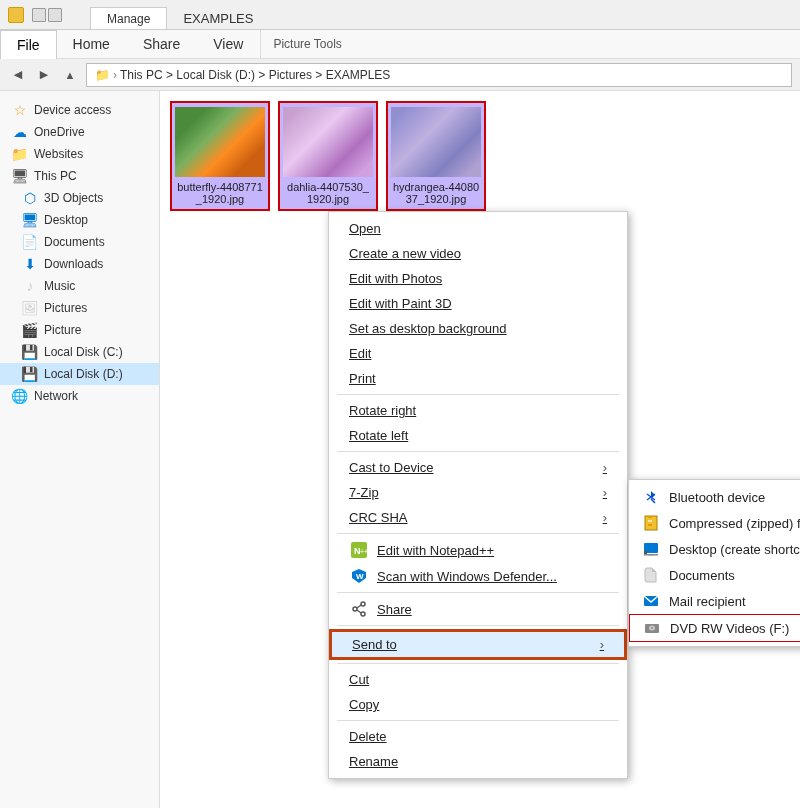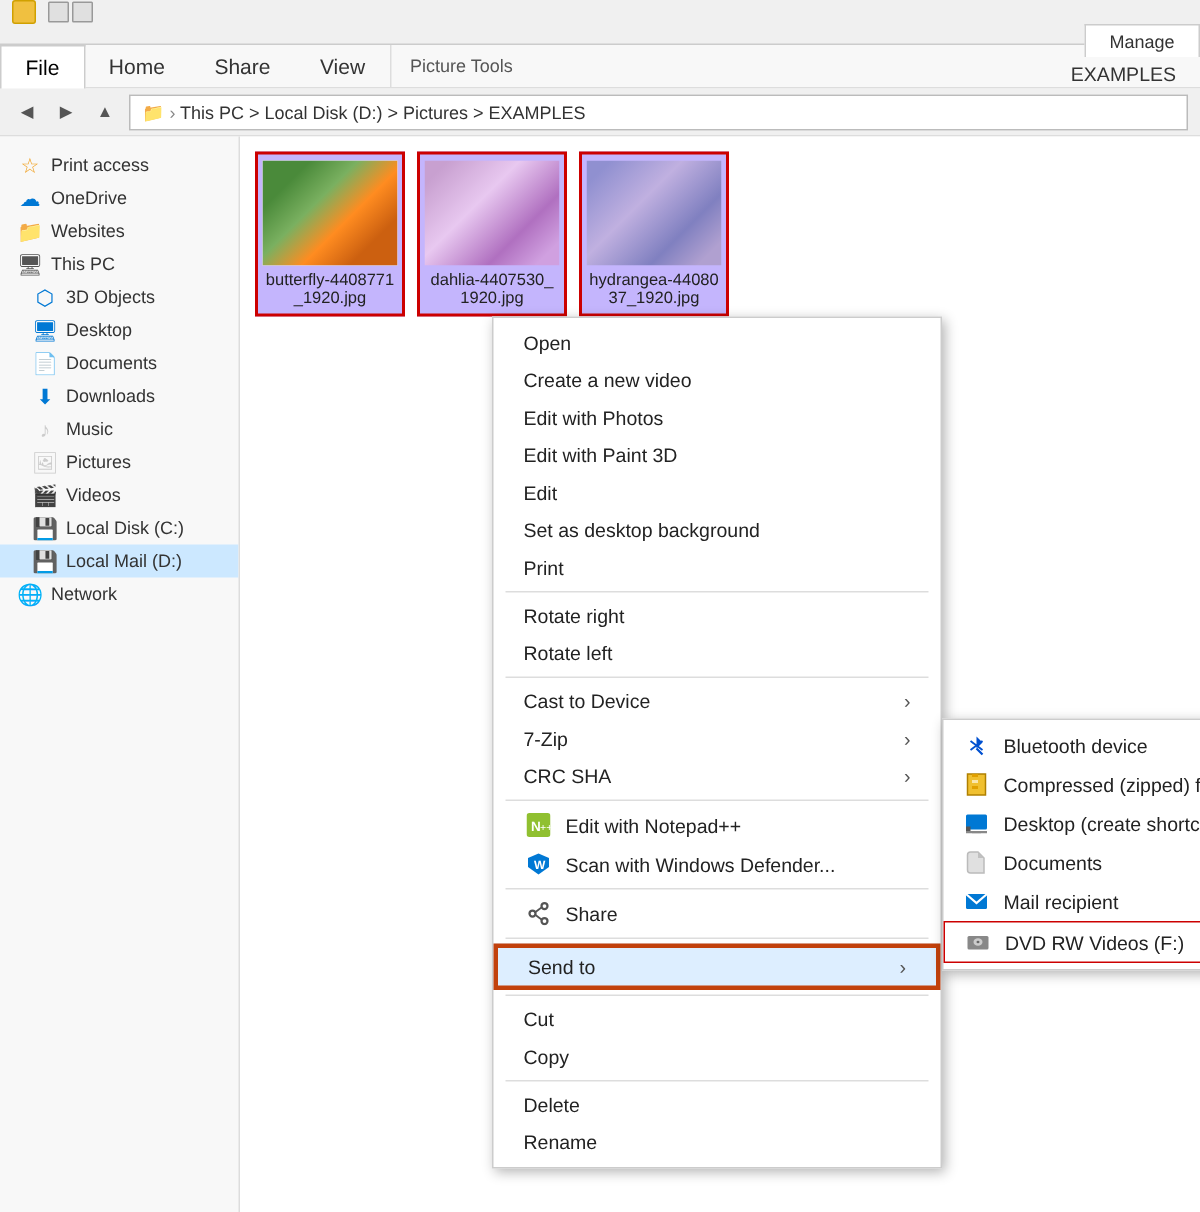--- a/index.html
+++ b/index.html
@@ -13,21 +13,20 @@
       position: relative;
     }
 
     
     .title-bar {
       display: flex;
       align-items: stretch;
       background: #f0f0f0;
       border-bottom: 1px solid #ccc;
       height: 30px;
-      flex-direction: column;
     }
     .title-bar-left {
       display: flex;
       align-items: center;
       padding: 0 8px;
       gap: 4px;
     }
     .title-icon {
       width: 16px; height: 16px;
       background: #f0c040;
@@ -261,20 +260,21 @@
     .ctx-item {
       padding: 5px 20px;
       cursor: pointer;
       display: flex;
       align-items: flex-start;
       justify-content: space-between;
       font-size: 13px;
       color: #222;
       gap: 8px;
       white-space: nowrap;
+      text-decoration: underline;
     }
     .ctx-item.highlighted {
       background: #ddeeff;
       border: 3px solid #c2410c;
     }
     .ctx-separator {
       height: 1px;
       background: #ddd;
       margin: 3px 8px;
     }
@@ -379,21 +379,21 @@
     <span class="path-separator">›</span>
     <span>This PC &gt; Local Disk (D:) &gt; Pictures &gt; EXAMPLES</span>
   </div>
 </div>
 
 <div class="main-layout">
 
   <div class="sidebar">
     <div class="sidebar-item">
       <span class="sidebar-icon icon-star">☆</span>
-      <span>Print access</span>
+      <span>Device access</span>
     </div>
     <div class="sidebar-item">
       <span class="sidebar-icon icon-cloud">☁</span>
       <span>OneDrive</span>
     </div>
     <div class="sidebar-item">
       <span class="sidebar-icon icon-folder">📁</span>
       <span>Websites</span>
     </div>
     <div class="sidebar-item">
@@ -419,29 +419,29 @@
     <div class="sidebar-item" style="padding-left:22px">
       <span class="sidebar-icon icon-music">♪</span>
       <span>Music</span>
     </div>
     <div class="sidebar-item" style="padding-left:22px">
       <span class="sidebar-icon icon-pic">🖼</span>
       <span>Pictures</span>
     </div>
     <div class="sidebar-item" style="padding-left:22px">
       <span class="sidebar-icon icon-video">🎬</span>
-      <span>Videos</span>
+      <span>Picture</span>
     </div>
     <div class="sidebar-item" style="padding-left:22px">
       <span class="sidebar-icon icon-disk">💾</span>
       <span>Local Disk (C:)</span>
     </div>
     <div class="sidebar-item active" style="padding-left:22px">
       <span class="sidebar-icon icon-disk">💾</span>
-      <span>Local Mail (D:)</span>
+      <span>Local Disk (D:)</span>
     </div>
     <div class="sidebar-item">
       <span class="sidebar-icon icon-network">🌐</span>
       <span>Network</span>
     </div>
   </div>
 
   <div class="content-area">
 
     <div class="file-grid">
@@ -481,26 +481,26 @@
           <span>Edit with Photos</span>
         </div>
       </div>
       <div class="ctx-item">
         <div class="ctx-item-left">
           <span>Edit with Paint 3D</span>
         </div>
       </div>
       <div class="ctx-item">
         <div class="ctx-item-left">
+          <span>Set as desktop background</span>
+        </div>
+      </div>
+      <div class="ctx-item">
+        <div class="ctx-item-left">
           <span>Edit</span>
-        </div>
-      </div>
-      <div class="ctx-item">
-        <div class="ctx-item-left">
-          <span>Set as desktop background</span>
         </div>
       </div>
       <div class="ctx-item">
         <div class="ctx-item-left">
           <span>Print</span>
         </div>
       </div>
       <div class="ctx-separator"></div>
       <div class="ctx-item">
         <div class="ctx-item-left">

